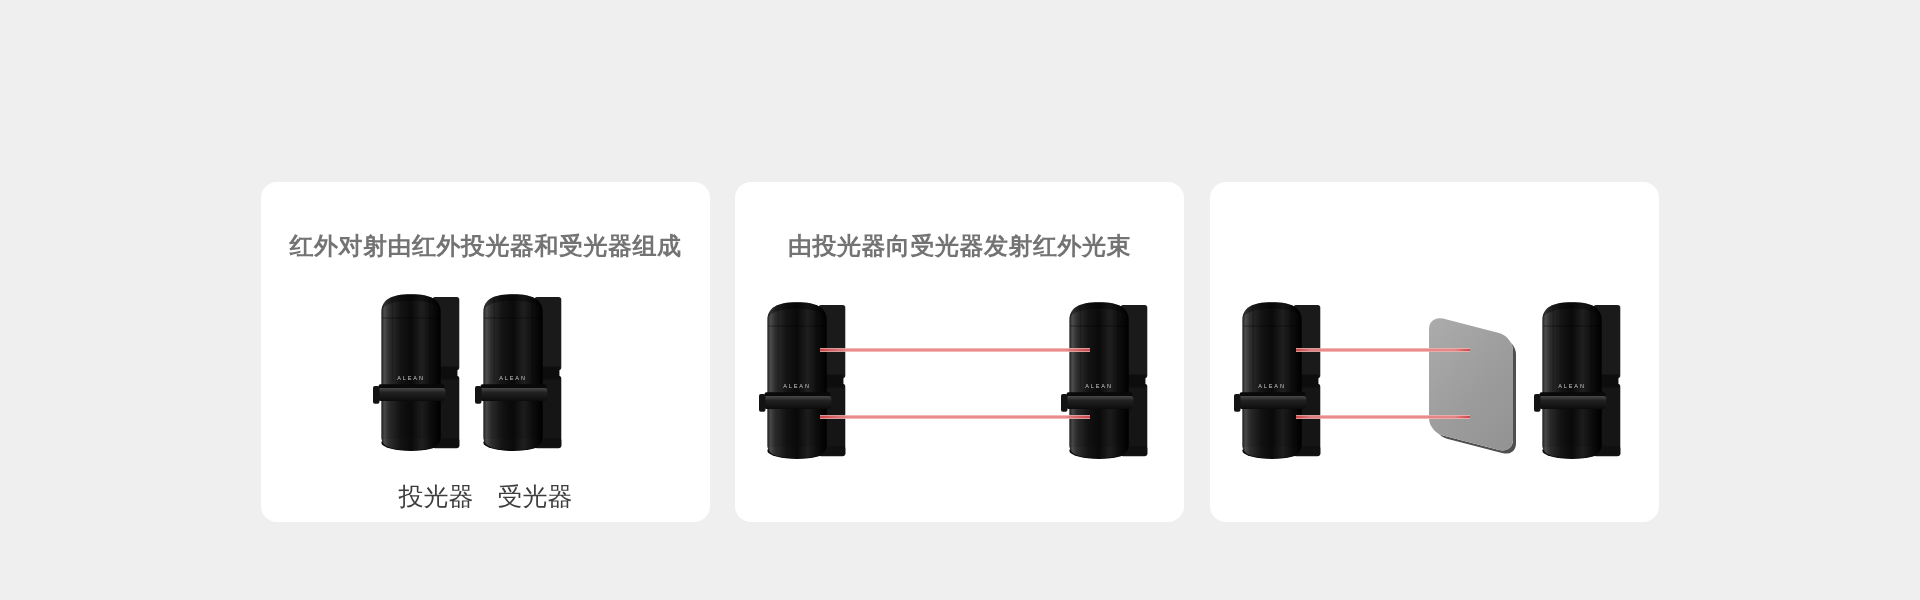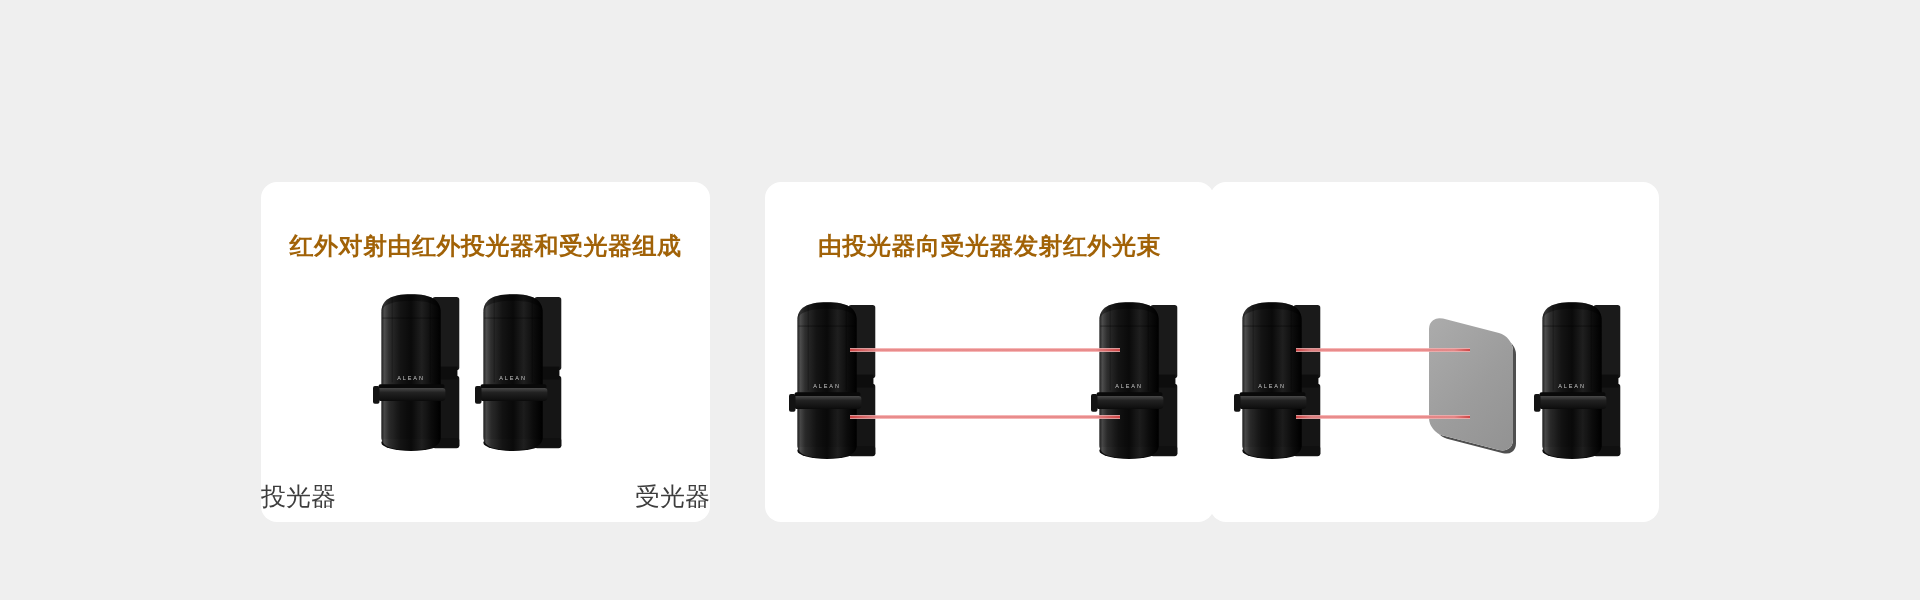--- a/index.html
+++ b/index.html
@@ -11,30 +11,30 @@
     font-family:"Liberation Sans","DejaVu Sans",sans-serif;
   }
   .card{
     position:absolute;
     top:182px;
     width:449px;height:340px;
     background:#ffffff;
     border-radius:16px;
   }
   .card-1{left:261px;}
-  .card-2{left:765px;}
+  .card-2{left:735px;}
   .card-3{left:1210px;}
   .card-title{
     position:absolute;
     top:30px;left:0;right:0;
     text-align:center;
     font-size:24px;
     line-height:28px;
     letter-spacing:0.5px;
-    color:#a16207;
+    color:#737373;
     white-space:nowrap;
     font-family:Liberation Serif, serif;
   }
   .device{
     position:absolute;
     width:90px;height:172px;
   }
   .card-1 .device.pos-left {left:112px;top:106px;}
   .card-1 .device.pos-right{left:214px;top:106px;}
   .card-2 .device.pos-left {left:24px; top:114px;}
@@ -69,21 +69,21 @@
     border-radius:14px;
     background:linear-gradient(125deg,#acacac,#9c9c9c 55%,#929292);
     transform:skewY(14.5deg);
     transform-origin:0 0;
     box-shadow:4px 3px 0 -1px #4f4f4f;
   }
   .device-labels{
     position:absolute;
     top:298px;left:0;right:0;
     display:flex;
-    justify-content:space-between;
+    justify-content:center;
     gap:24px;
     font-size:25px;
     color:#3d3d3d;
   }
   .defs-holder{position:absolute;width:0;height:0;overflow:hidden;}
 </style>
 </head>
 <body>
 
 <div class="canvas">

